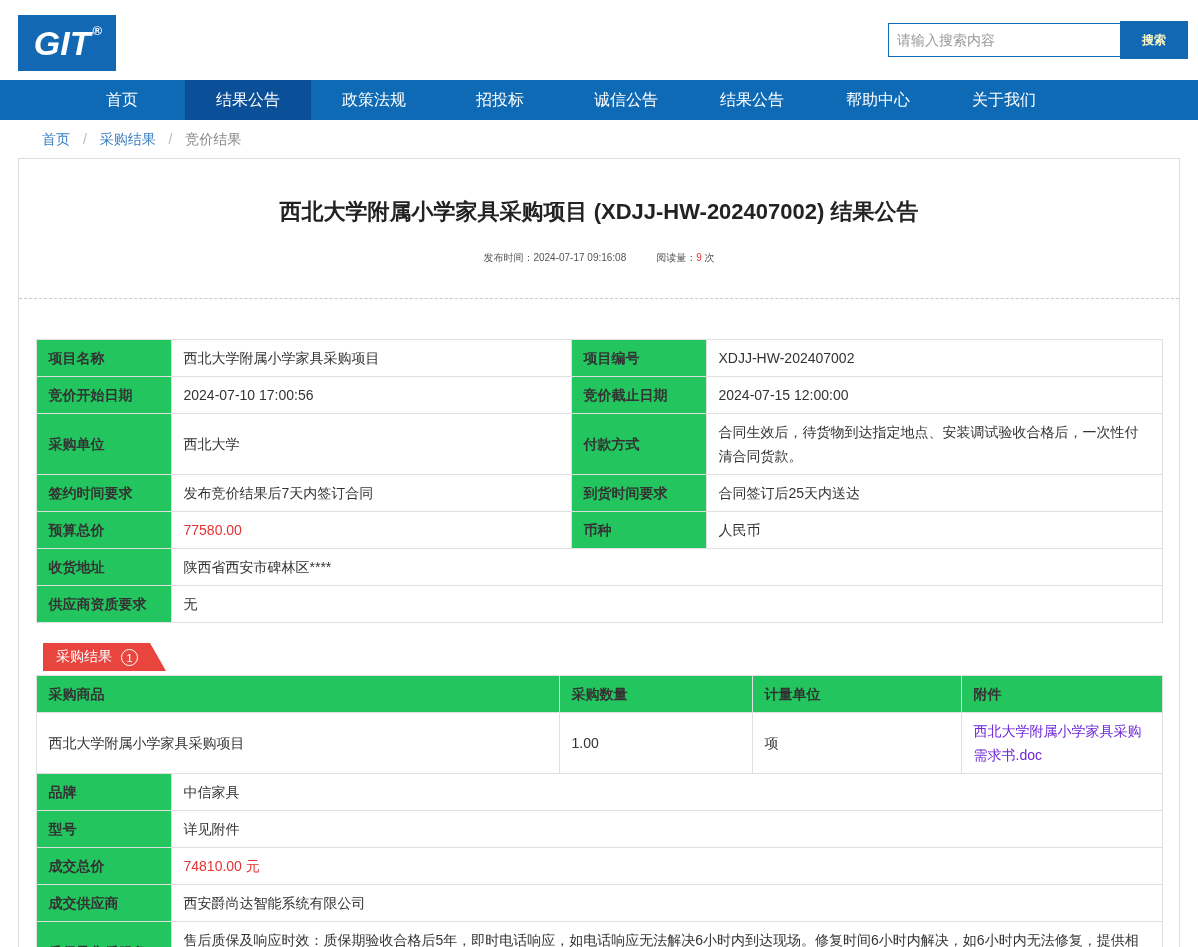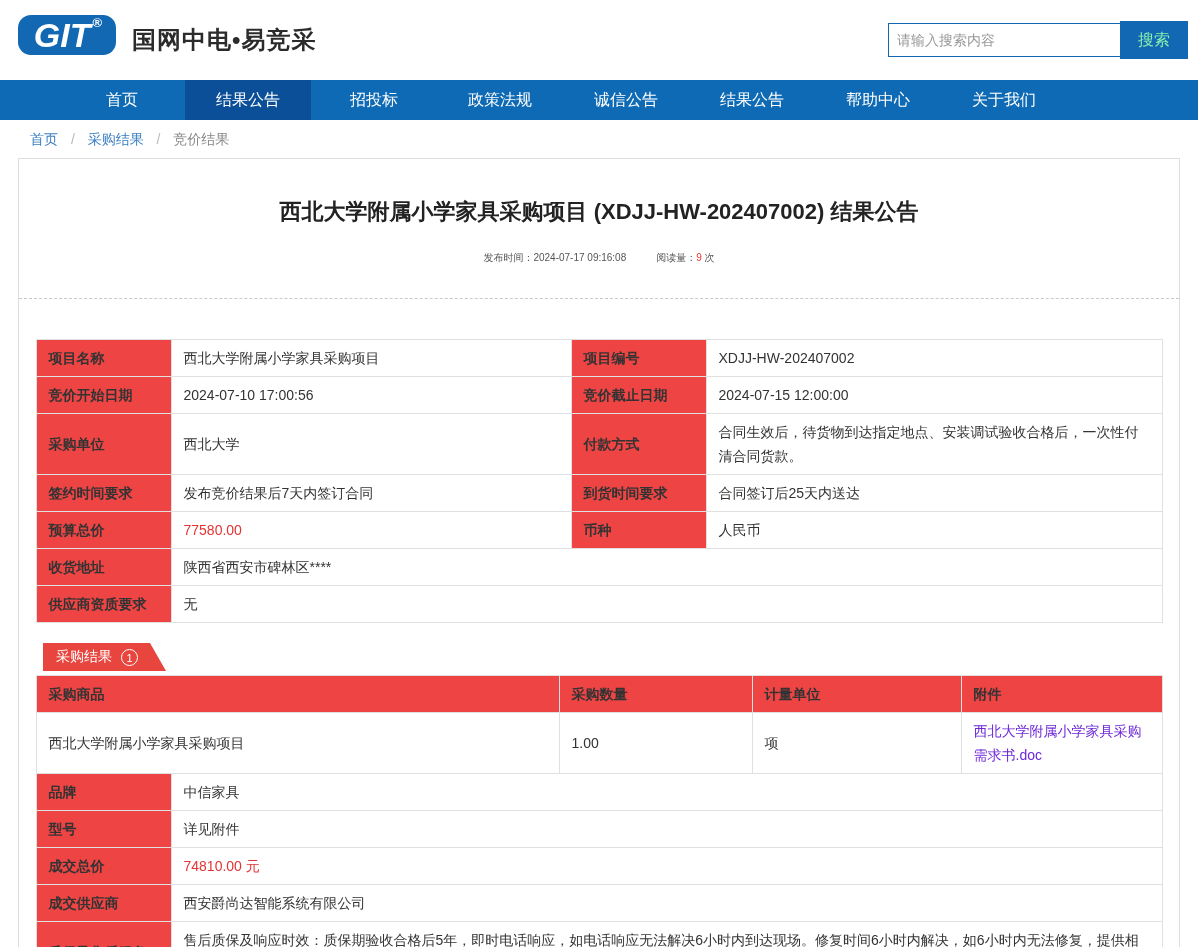--- a/index.html
+++ b/index.html
@@ -4,62 +4,62 @@
 <style>
   * { box-sizing: border-box; }
   body {
     margin: 0; width: 1198px; height: 947px; overflow: hidden;
     background: #fff; color: #333;
     font-family: "Liberation Sans", "DejaVu Sans", sans-serif;
   }
   
   .site-header { position: relative; height: 80px; background: #fff; }
   .logo {
-    position: absolute; left: 18px; top: 15px; width: 98px; height: 40px;
+    position: absolute; left: 18px; top: 15px; width: 98px; height: 56px;
     background: #1268b3; color: #fff; display: flex; align-items: center; justify-content: center;
-    font-style: italic; font-weight: bold; font-size: 34px; cursor: pointer; border-radius: 13px;
+    font-style: italic; font-weight: bold; font-size: 34px; cursor: pointer;
   }
   .logo .reg { font-style: normal; font-size: 13px; position: relative; top: -13px; left: 2px; }
   .site-name {
     position: absolute; left: 132px; top: 0; height: 80px; display: flex; align-items: center;
     font-size: 24px; font-weight: bold; color: #2b2b2b; letter-spacing: 1px;
   }
   .search { position: absolute; right: 10px; top: 0; height: 80px; display: flex; align-items: center; }
   .search input {
     width: 232px; height: 34px; border: 1px solid #1268b3; border-right: none;
     padding: 2px 8px; font-size: 14px; outline: none; color: #333;
   }
   .search input::placeholder { color: #999; }
   .search button {
-    width: 68px; height: 38px; background: #1268b3; color: #86efac; border: none;
-    font-size: 16px; cursor: pointer; font-family: inherit;
+    width: 68px; height: 38px; background: #1268b3; color: #fef9c3; border: none;
+    font-size: 12px; cursor: pointer; font-family: inherit; font-weight: bold;
   }
   
   .main-nav { height: 40px; background: #0e6ab4; padding-left: 59px; display: flex; }
   .nav-item {
     width: 126px; text-align: center; line-height: 40px;
     color: #fff; font-size: 16px; text-decoration: none; display: block;
   }
   .nav-item.active { background: #0a4f98; }
   
-  .breadcrumb { height: 38px; line-height: 38px; padding-left: 30px; font-size: 14px; color: #999; }
+  .breadcrumb { height: 38px; line-height: 38px; padding-left: 42px; font-size: 14px; color: #999; }
   .breadcrumb a { color: #3a7fc1; text-decoration: none; cursor: pointer; }
   .breadcrumb .sep { margin: 0 9px; color: #bbb; }
   .breadcrumb .current { color: #888; }
   
   .card { margin: 0 18px; border: 1px solid #ddd; background: #fff; padding-bottom: 40px; }
   .page-title { margin: 38px 24px 0; text-align: center; font-size: 22px; color: #222; font-weight: bold; }
   .meta { margin-top: 24px; text-align: center; font-size: 10px; color: #555; }
   .meta .views-label { margin-left: 30px; }
   .meta .red { color: #e53333; }
   .dashed-sep { margin-top: 33px; border-bottom: 1px dashed #c9c9c9; }
   
   table { border-collapse: collapse; width: 1126px; margin: 0 auto; table-layout: fixed; font-size: 14px; }
   td, th { border: 1px solid #e0e0e0; padding: 6px 12px; text-align: left; vertical-align: middle; word-break: break-all; line-height: 24px; }
-  th { background: #ef4444; font-weight: bold; color: #333; }
+  th { background: #22c55e; font-weight: bold; color: #333; }
   .info-table { margin-top: 40px; }
   tr.h35 { height: 35px; } tr.h55 { height: 55px; } tr.h54 { height: 54px; } tr.h32 { height: 32px; } tr.h60 { height: 60px; }
   .price { color: #e53333; font-weight: normal; }
   .doc-link { color: #6d28d9; text-decoration: none; cursor: pointer; }
   
   .ribbon {
     margin: 20px 0 0 24px; display: inline-flex; align-items: center; height: 28px;
     background: #e8453f; color: #fff; font-size: 14px; padding: 0 28px 0 13px;
     clip-path: polygon(0 0, calc(100% - 16px) 0, 100% 100%, 0 100%);
   }
@@ -71,32 +71,31 @@
   .detail-table { margin-top: -1px; }
 </style>
 </head>
 <body>
 
 <header class="site-header">
   <div class="logo">
     <span>GIT</span>
       <span class="reg">®</span>
   </div>
-  <div class="site-name">国网中电•易竞采</div>
   <div class="search">
     <input type="text" placeholder="请输入搜索内容" style="">
     <button>搜索</button>
   </div>
 </header>
 
 <nav class="main-nav">
   <a class="nav-item">首页</a>
   <a class="nav-item active">结果公告</a>
+  <a class="nav-item">政策法规</a>
   <a class="nav-item">招投标</a>
-  <a class="nav-item">政策法规</a>
   <a class="nav-item">诚信公告</a>
   <a class="nav-item">结果公告</a>
   <a class="nav-item">帮助中心</a>
   <a class="nav-item">关于我们</a>
 </nav>
 
 <div class="breadcrumb">
   <a>首页</a>
   <span class="sep">/</span>
   <a>采购结果</a>

